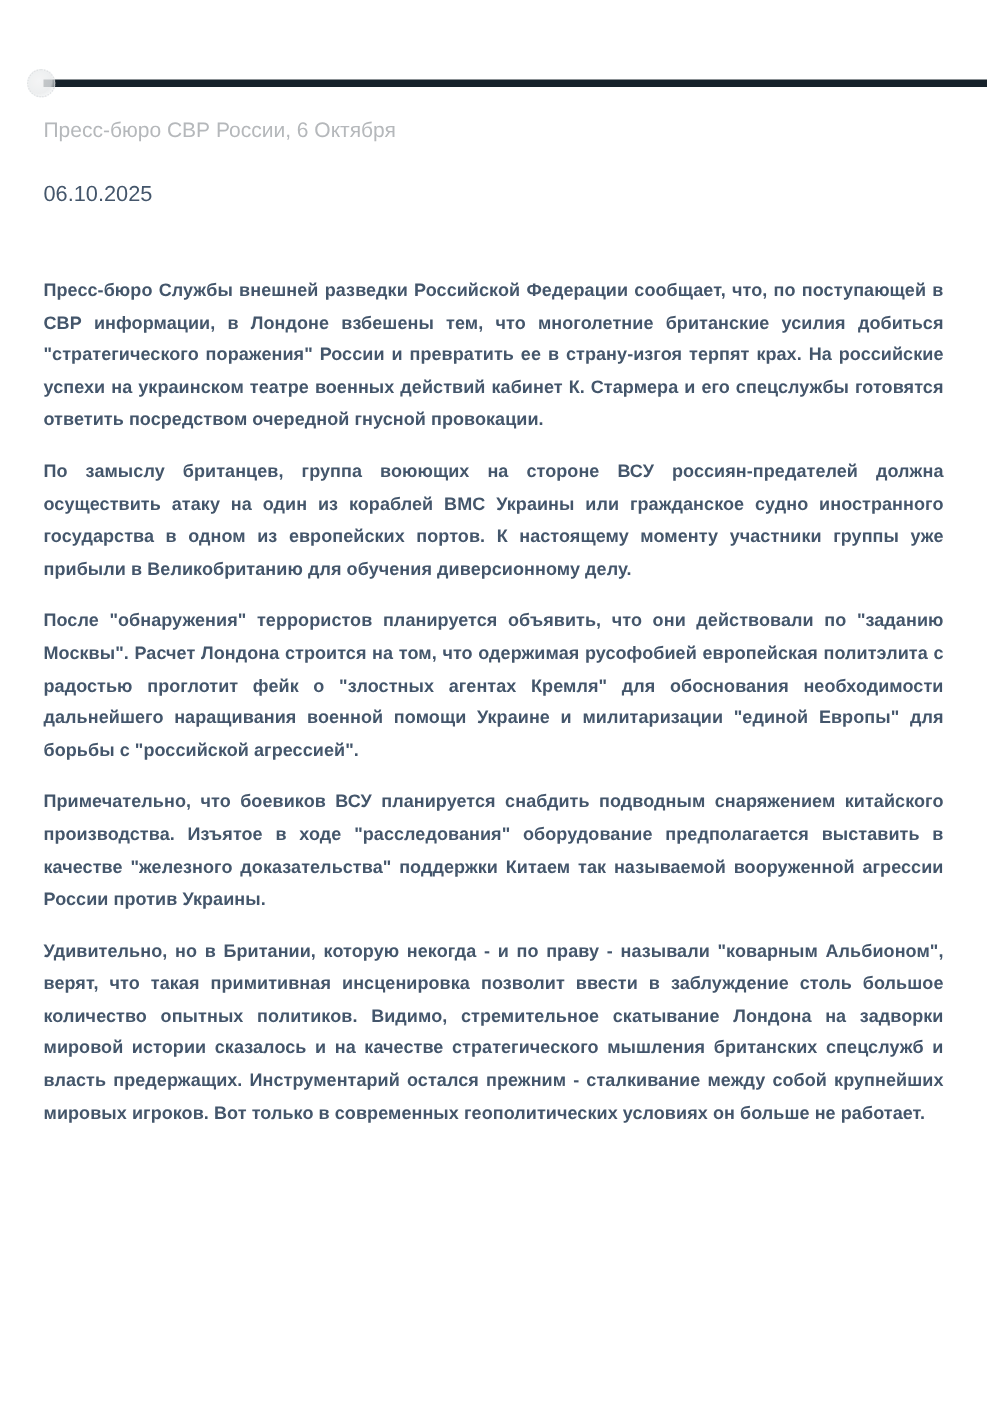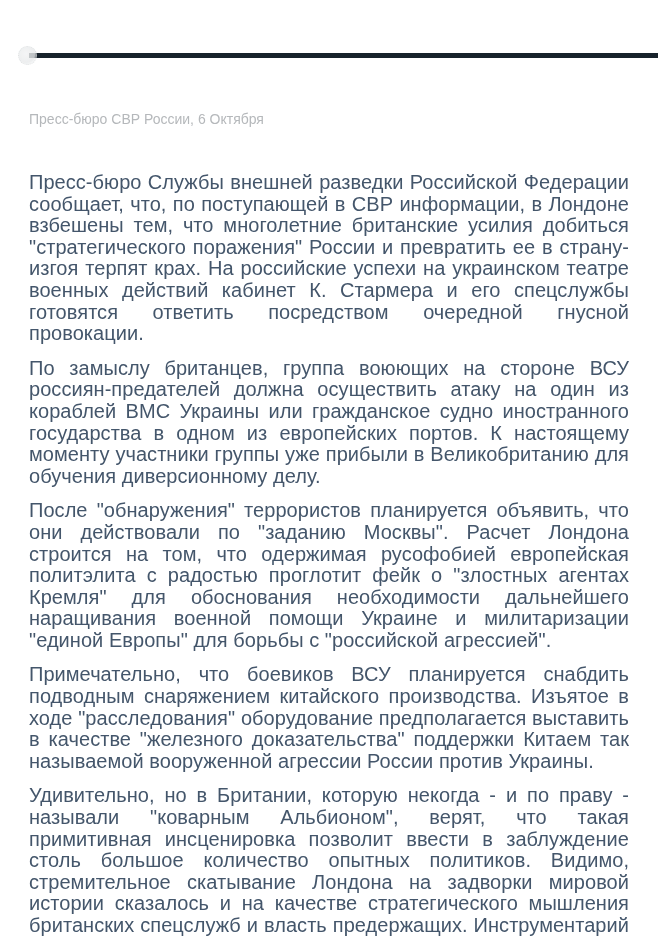--- a/index.html
+++ b/index.html
@@ -54,57 +54,59 @@
     top: -7px;
     width: 17px;
     height: 17px;
     border-radius: 50%;
     border: 1px dotted #d9dcde;
     background: radial-gradient(circle at 40% 40%, #f2f3f4 0%, #e9ebec 60%, transparent 100%);
     opacity: 0.8;
   }
   
   .meta-line {
-    margin: 53px 29px 0;
+    margin: 20px 29px 0;
     font-size: 14px;
     line-height: 17px;
     color: #b5b8bb;
   }
   .date-top {
     margin: 27px 29px 0;
     font-size: 14.5px;
     line-height: 17px;
     color: #44566b;
   }
   
   .article-body {
     margin: 44px 29px 0;
     width: 600px;
   }
   .article-body p {
     margin: 0 0 13px 0;
-    font-size: 20px;
+    font-size: 12px;
     line-height: 21.6px;
     text-align: justify;
     color: #44566b;
     letter-spacing: 0.05px;
+    font-weight: bold;
   }
 </style>
 </head>
 <body>
 
 <div class="page">
 
 
   <div class="divider-row">
     <span class="emblem-watermark"></span>
   </div>
 
   <div class="meta-line">Пресс-бюро СВР России, 6 Октября</div>
 
+  <div class="date-top">06.10.2025</div>
 
   <div class="article-body">
     <p>Пресс-бюро Службы внешней разведки Российской Федерации сообщает, что, по поступающей в СВР информации, в Лондоне взбешены тем, что многолетние британские усилия добиться "стратегического поражения" России и превратить ее в страну-изгоя терпят крах. На российские успехи на украинском театре военных действий кабинет К. Стармера и его спецслужбы готовятся ответить посредством очередной гнусной провокации.</p>
     <p>По замыслу британцев, группа воюющих на стороне ВСУ россиян-предателей должна осуществить атаку на один из кораблей ВМС Украины или гражданское судно иностранного государства в одном из европейских портов. К настоящему моменту участники группы уже прибыли в Великобританию для обучения диверсионному делу.</p>
     <p>После "обнаружения" террористов планируется объявить, что они действовали по "заданию Москвы". Расчет Лондона строится на том, что одержимая русофобией европейская политэлита с радостью проглотит фейк о "злостных агентах Кремля" для обоснования необходимости дальнейшего наращивания военной помощи Украине и милитаризации "единой Европы" для борьбы с "российской агрессией".</p>
     <p>Примечательно, что боевиков ВСУ планируется снабдить подводным снаряжением китайского производства. Изъятое в ходе "расследования" оборудование предполагается выставить в качестве "железного доказательства" поддержки Китаем так называемой вооруженной агрессии России против Украины.</p>
     <p>Удивительно, но в Британии, которую некогда - и по праву - называли "коварным Альбионом", верят, что такая примитивная инсценировка позволит ввести в заблуждение столь большое количество опытных политиков. Видимо, стремительное скатывание Лондона на задворки мировой истории сказалось и на качестве стратегического мышления британских спецслужб и власть предержащих. Инструментарий остался прежним - сталкивание между собой крупнейших мировых игроков. Вот только в современных геополитических условиях он больше не работает.</p>
   </div>
 
 </div>

